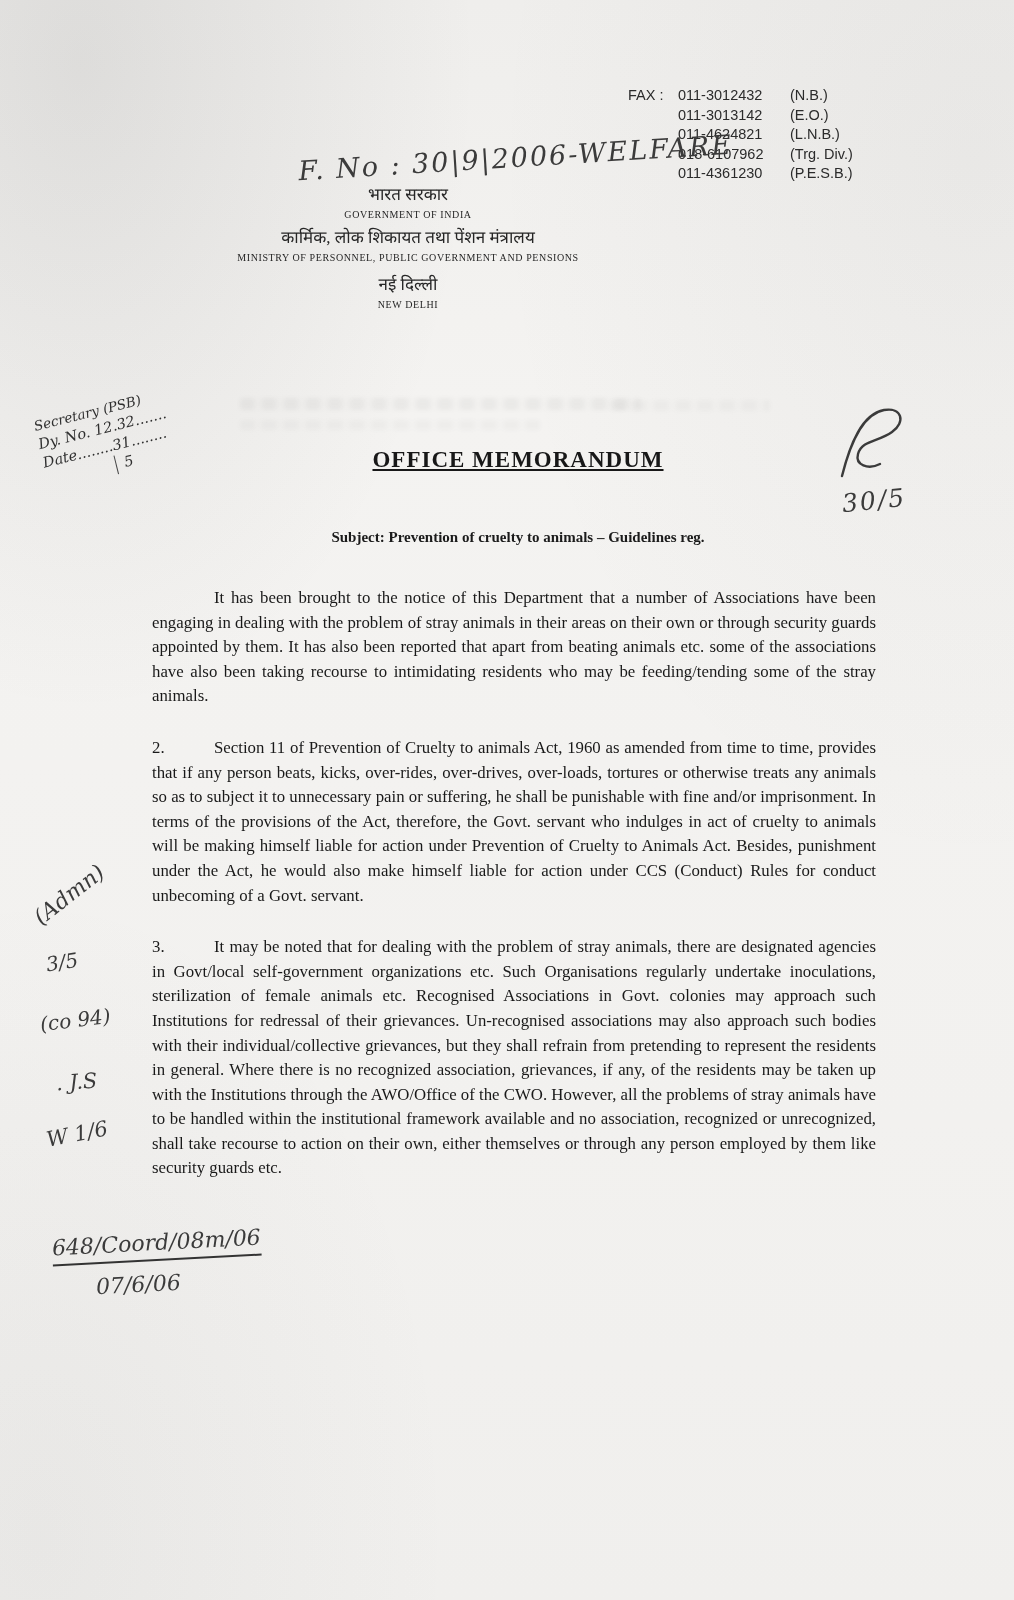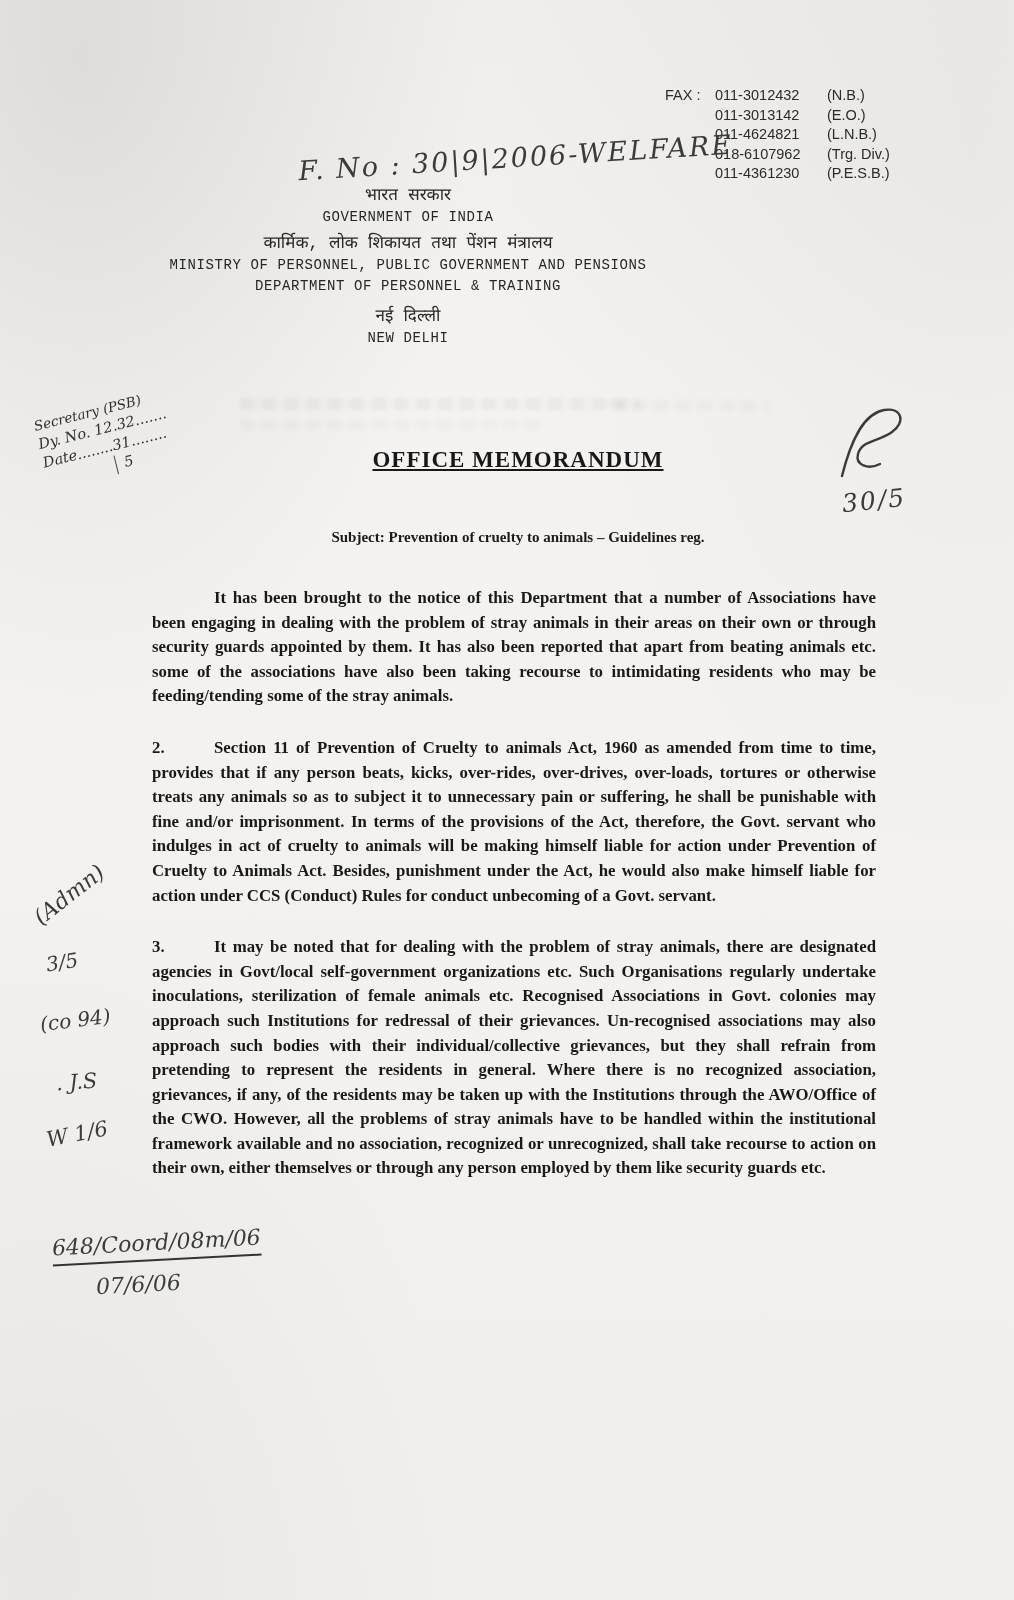--- a/index.html
+++ b/index.html
@@ -11,53 +11,53 @@
     color:#1e1e1e;
     background:
       radial-gradient(ellipse at 8% 4%, rgba(60,60,60,0.10), transparent 30%),
       radial-gradient(ellipse at 96% 10%, rgba(80,80,80,0.05), transparent 35%),
       radial-gradient(ellipse at 4% 96%, rgba(80,80,80,0.05), transparent 30%),
       linear-gradient(180deg,#efeeec 0%,#f4f3f1 25%,#f2f1ef 70%,#f0efed 100%);
     font-family:"Liberation Serif", serif;
   }
   
   .fax-block{position:absolute;left:628px;top:86px;font-family:"Liberation Sans",sans-serif;font-size:14.5px;line-height:19.5px;color:#2b2b2b;}
-  .fax-row{display:flex;margin-left:37px;}
+  .fax-row{display:flex;}
   .fax-label{width:50px;}
   .fax-number{width:112px;}
   
   .hand{font-family:"DejaVu Serif",serif;font-style:italic;color:#3b3b3b;}
   .file-no{position:absolute;left:298px;top:142px;font-size:27px;letter-spacing:2px;transform:rotate(-3.5deg);}
   .stamp{position:absolute;left:38px;top:392px;width:200px;font-size:14.5px;line-height:19px;transform:rotate(-14deg);color:#2f2f2f;}
   .stamp .s1{font-size:13.5px;}
   .stamp .s4{margin-left:70px;border-left:1.5px solid #444;padding-left:8px;}
   .flourish{position:absolute;left:828px;top:404px;}
   .right-note{position:absolute;left:842px;top:486px;font-size:25px;transform:rotate(-6deg);letter-spacing:2px;}
   .mnote{position:absolute;font-size:20px;white-space:nowrap;}
   .mnote-1{left:28px;top:882px;transform:rotate(-38deg);font-size:22px;}
   .mnote-2{left:46px;top:950px;transform:rotate(-9deg);}
   .mnote-3{left:40px;top:1008px;transform:rotate(-7deg);}
   .mnote-4{left:56px;top:1070px;transform:rotate(-4deg);font-size:21px;}
   .mnote-5{left:46px;top:1122px;transform:rotate(-11deg);font-size:21px;}
   .footer-note-1{position:absolute;left:52px;top:1230px;font-size:22px;transform:rotate(-3deg);border-bottom:2px solid #333;padding-bottom:4px;}
   .footer-note-2{position:absolute;left:96px;top:1272px;font-size:22px;transform:rotate(-3deg);}
   
   .letterhead{position:absolute;left:98px;top:182px;width:620px;text-align:center;color:#262626;}
-  .lh-hi{font-family:Liberation Mono, monospace;font-size:17px;margin:0 0 4px 0;}
-  .lh-en{font-family:Liberation Mono, monospace;font-size:14px;letter-spacing:0.6px;margin:0 0 5px 0;}
+  .lh-hi{font-family:Liberation Serif, serif;font-size:17px;margin:0 0 4px 0;}
+  .lh-en{font-family:Liberation Serif, serif;font-size:10px;letter-spacing:0.6px;margin:0 0 5px 0;}
   .lh-gap{height:4px;}
   
   .address{position:absolute;left:638px;top:324px;width:248px;text-align:center;font-size:17px;line-height:22.5px;color:#1d1d1d;}
   .address .dated{text-align:right;padding-right:6px;}
   
   .memo-title{position:absolute;left:152px;top:447px;width:732px;text-align:center;font-weight:bold;font-size:23px;letter-spacing:1px;text-decoration:underline;color:#181818;}
   .subject{position:absolute;left:152px;top:529px;width:732px;text-align:center;font-weight:bold;font-size:15px;color:#1b1b1b;}
   
   .body-text{position:absolute;left:152px;top:586px;width:732px;text-align:justify;font-size:16.8px;line-height:24.6px;color:#191919;}
-  .body-para{margin:0 8px 27px 0;font-weight:bold;}
+  .body-para{margin:0 8px 27px 0;}
   .pnum{display:inline-block;width:62px;}
   
   .smudge{position:absolute;background:repeating-linear-gradient(90deg,rgba(90,90,90,0.18) 0 14px,rgba(120,120,120,0.05) 14px 22px);filter:blur(2px);opacity:0.35;border-radius:3px;}
   .smudge-1{left:240px;top:398px;width:400px;height:12px;}
   .smudge-2{left:240px;top:420px;width:300px;height:10px;opacity:0.22;}
   .smudge-3{left:610px;top:400px;width:160px;height:11px;opacity:0.22;}
 </style>
 </head>
 <body>
 
@@ -91,21 +91,20 @@
     </div>
   </div>
 
   <div class="hand file-no">F. No : 30|9|2006-WELFARE</div>
 
   <div class="letterhead">
     <div class="lh-hi">भारत सरकार</div>
     <div class="lh-en">GOVERNMENT OF INDIA</div>
     <div class="lh-hi">कार्मिक, लोक शिकायत तथा पेंशन मंत्रालय</div>
     <div class="lh-en">MINISTRY OF PERSONNEL, PUBLIC GOVERNMENT AND PENSIONS</div>
-    <div class="lh-en">DEPARTMENT OF PERSONNEL &amp; TRAINING</div>
     <div class="lh-gap"></div>
     <div class="lh-hi">नई दिल्ली</div>
     <div class="lh-en">NEW DELHI</div>
   </div>
 
 
   <div class="hand stamp">
     <div class="s1">Secretary (PSB)</div>
     <div class="s2">Dy. No. 12.32.......</div>
     <div class="s3">Date........31........</div>

